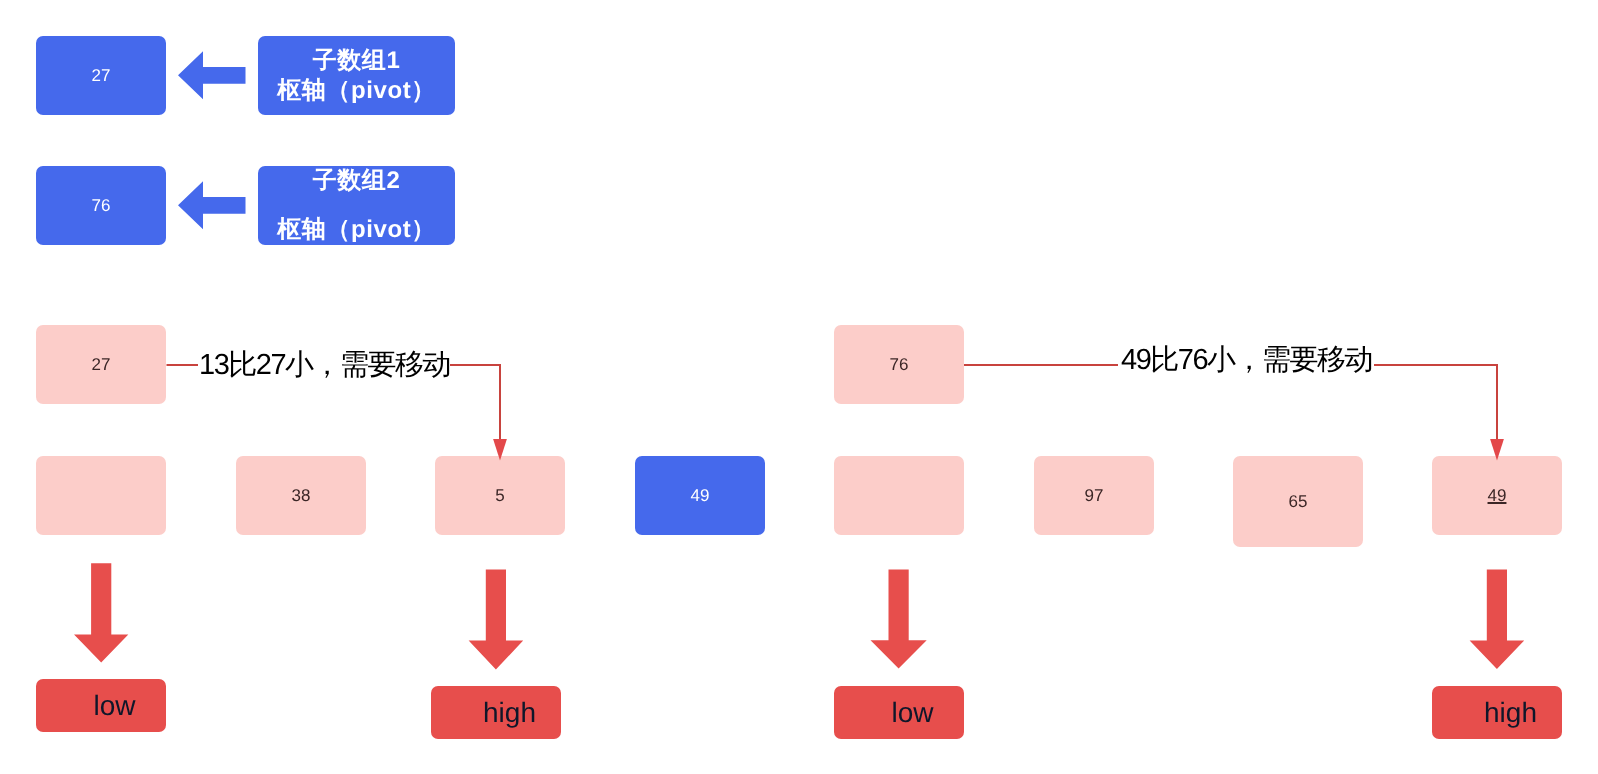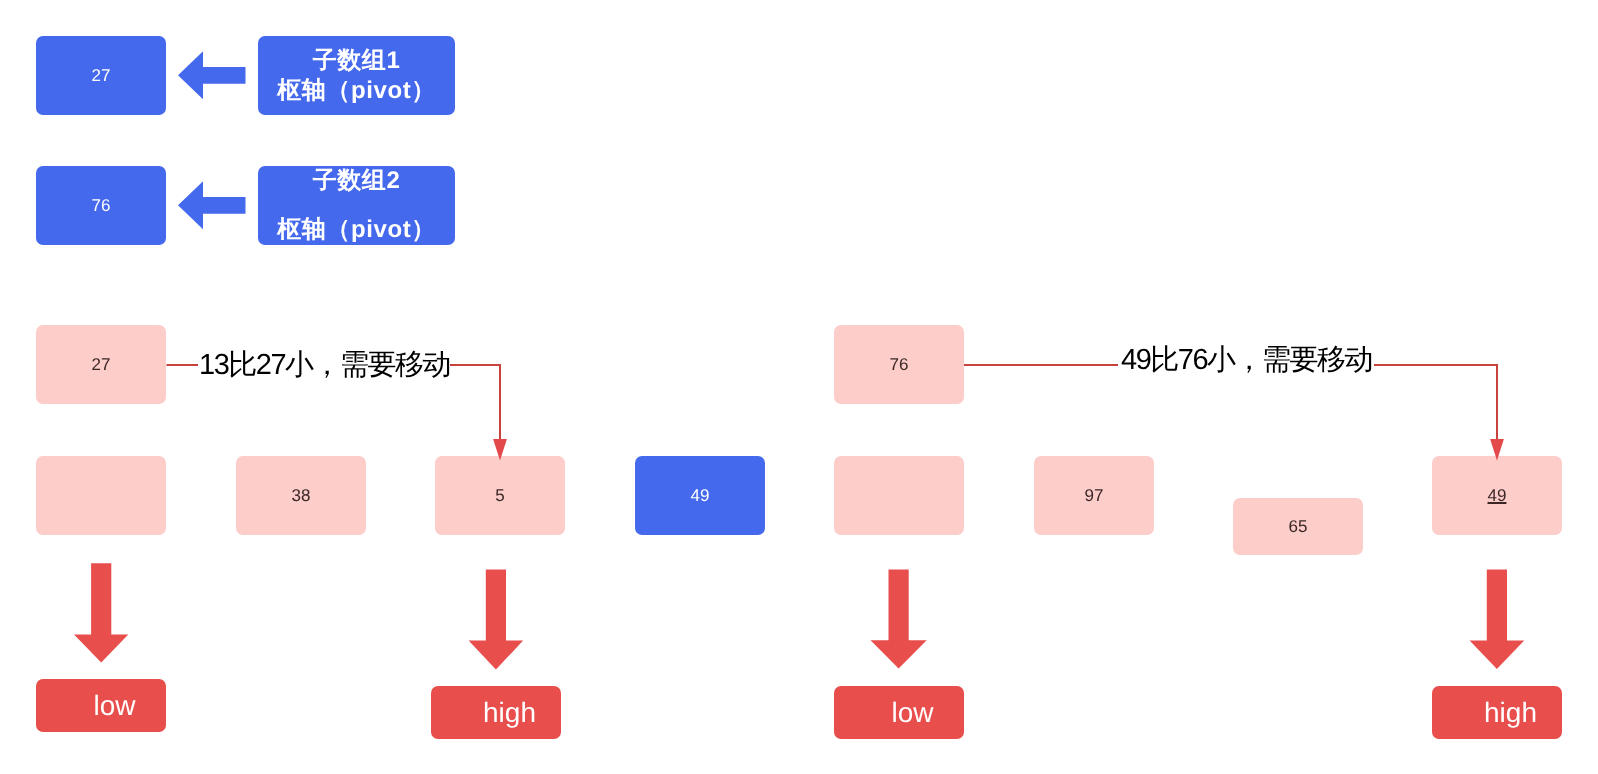--- a/index.html
+++ b/index.html
@@ -4,21 +4,21 @@
 <title>quicksort-partition-diagram</title>
 <style>
   html,body{margin:0;padding:0;}
   body{width:1598px;height:774px;background:#ffffff;overflow:hidden;
        font-family:"Liberation Sans",sans-serif;-webkit-font-smoothing:antialiased;
        text-rendering:geometricPrecision;}
   #stage{position:relative;width:1598px;height:774px;transform:translateZ(0);}
   .box{position:absolute;border-radius:7px;display:flex;align-items:center;justify-content:center;box-sizing:border-box;}
   .blue{background:#4569ec;color:#ffffff;}
   .pink{background:#fccdc9;color:#3b2626;}
-  .red{background:#e74e4c;color:#ffffff;padding-left:27px;}
+  .red{background:#e74e4c;color:#0f172a;padding-left:27px;}
   .num{font-size:17px;line-height:1;}
   .u{text-decoration:underline;text-underline-offset:0.5px;text-decoration-thickness:1.6px;}
   .lbl{font-weight:bold;font-size:24px;letter-spacing:0.6px;line-height:30px;text-align:center;}
   .btxt{font-size:28px;line-height:1;}
   .conn-text{position:absolute;color:#000000;font-size:29px;letter-spacing:-1.5px;line-height:1;white-space:nowrap;}
   svg{position:absolute;left:0;top:0;width:1598px;height:774px;overflow:visible;}
 </style>
 </head>
 <body>
 
@@ -73,21 +73,21 @@
   </div>
 
   <div class="conn-text" style="left:1121px;top:346px;">49比76小，需要移动</div>
 
   <div class="box pink" style="left:834px;top:456px;width:130px;height:79px;">
     <span class="num"></span>
   </div>
   <div class="box pink" style="left:1034px;top:456px;width:120px;height:79px;">
     <span class="num">97</span>
   </div>
-  <div class="box pink" style="left:1233px;top:456px;width:130px;height:57px;margin-top:42px;">
+  <div class="box pink" style="left:1233px;top:456px;width:130px;height:91px;">
     <span class="num">65</span>
   </div>
   <div class="box pink" style="left:1432px;top:456px;width:130px;height:79px;">
     <span class="num u">49</span>
   </div>
 
   <div class="box red" style="left:834px;top:686px;width:130px;height:53px;">
     <span class="btxt">low</span>
   </div>
   <div class="box red" style="left:1432px;top:686px;width:130px;height:53px;">

